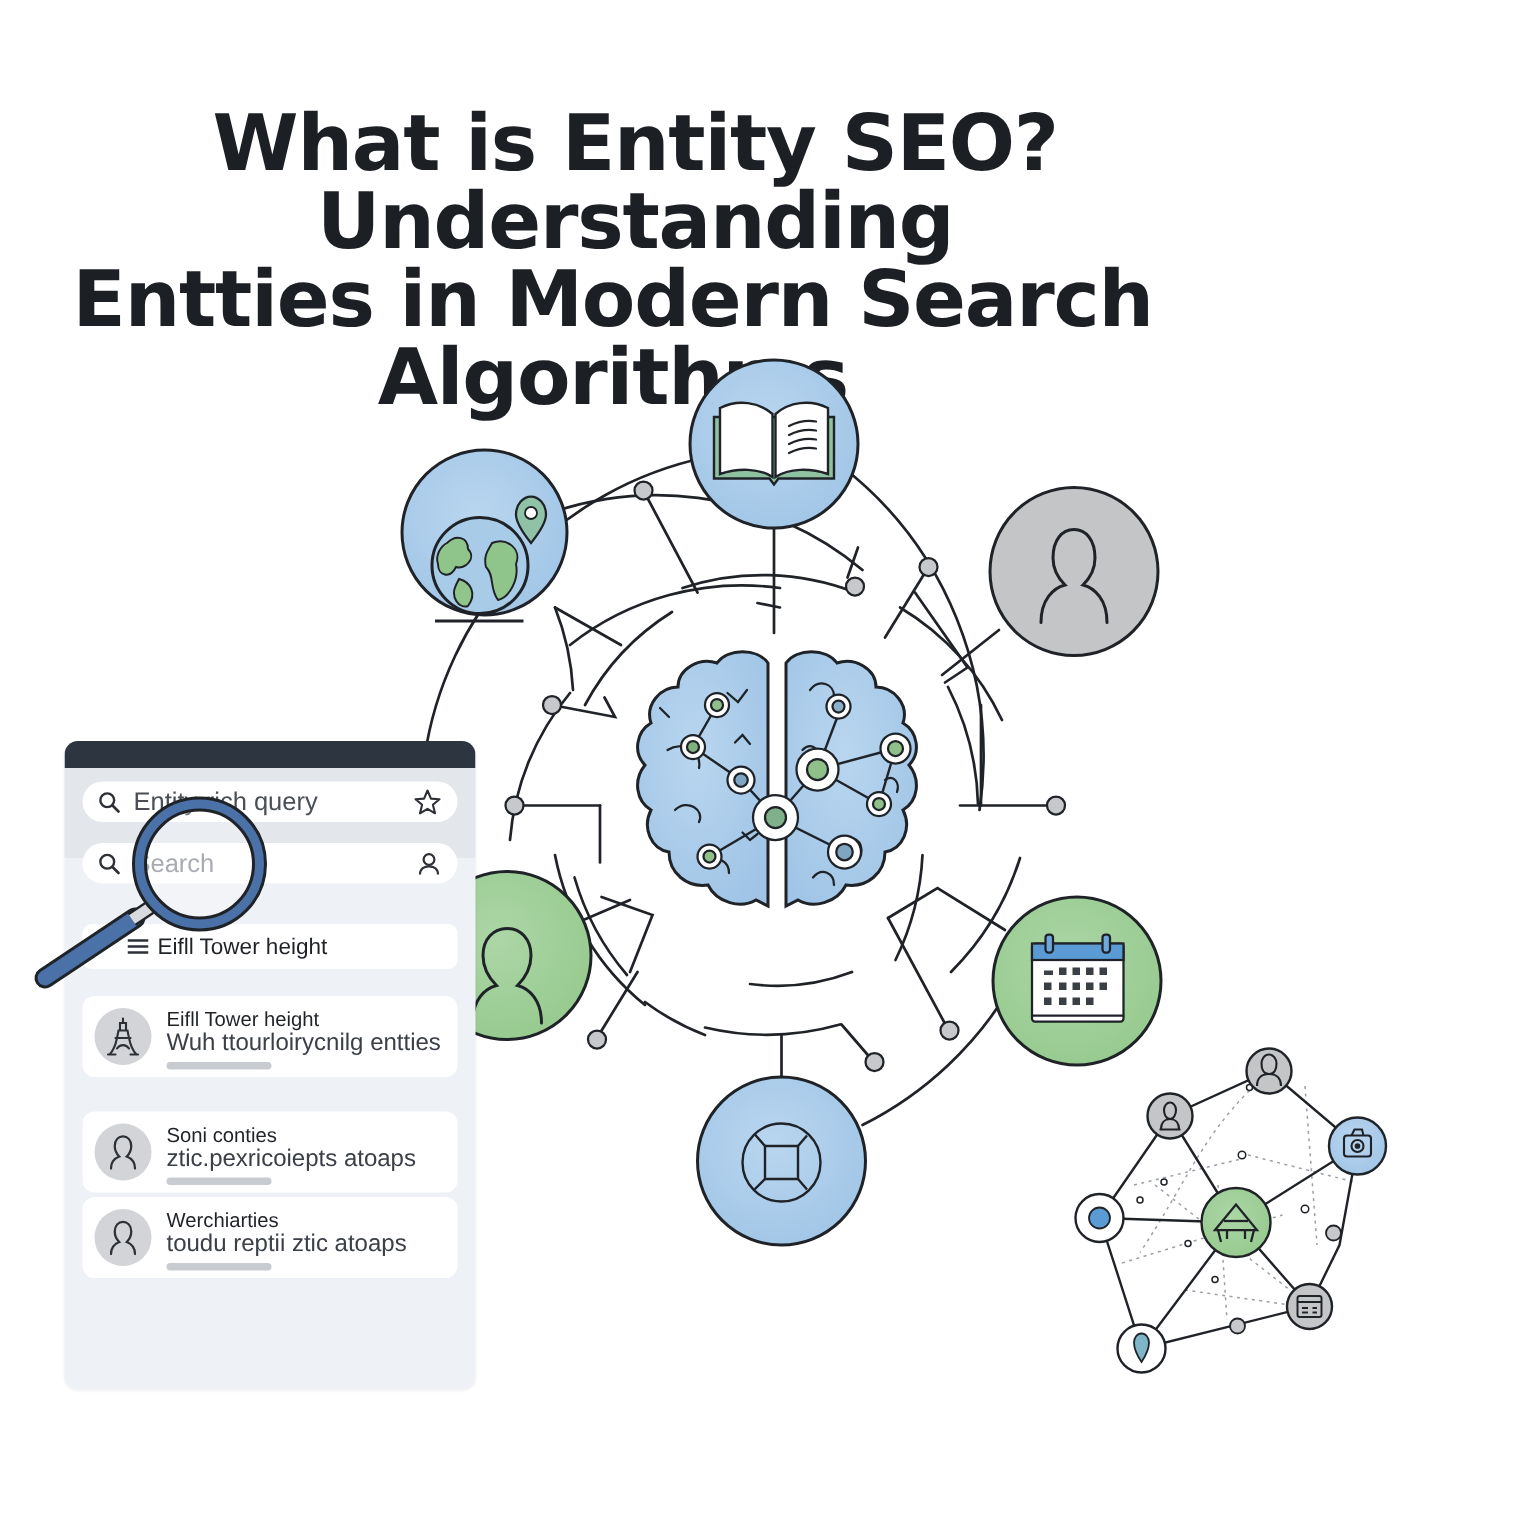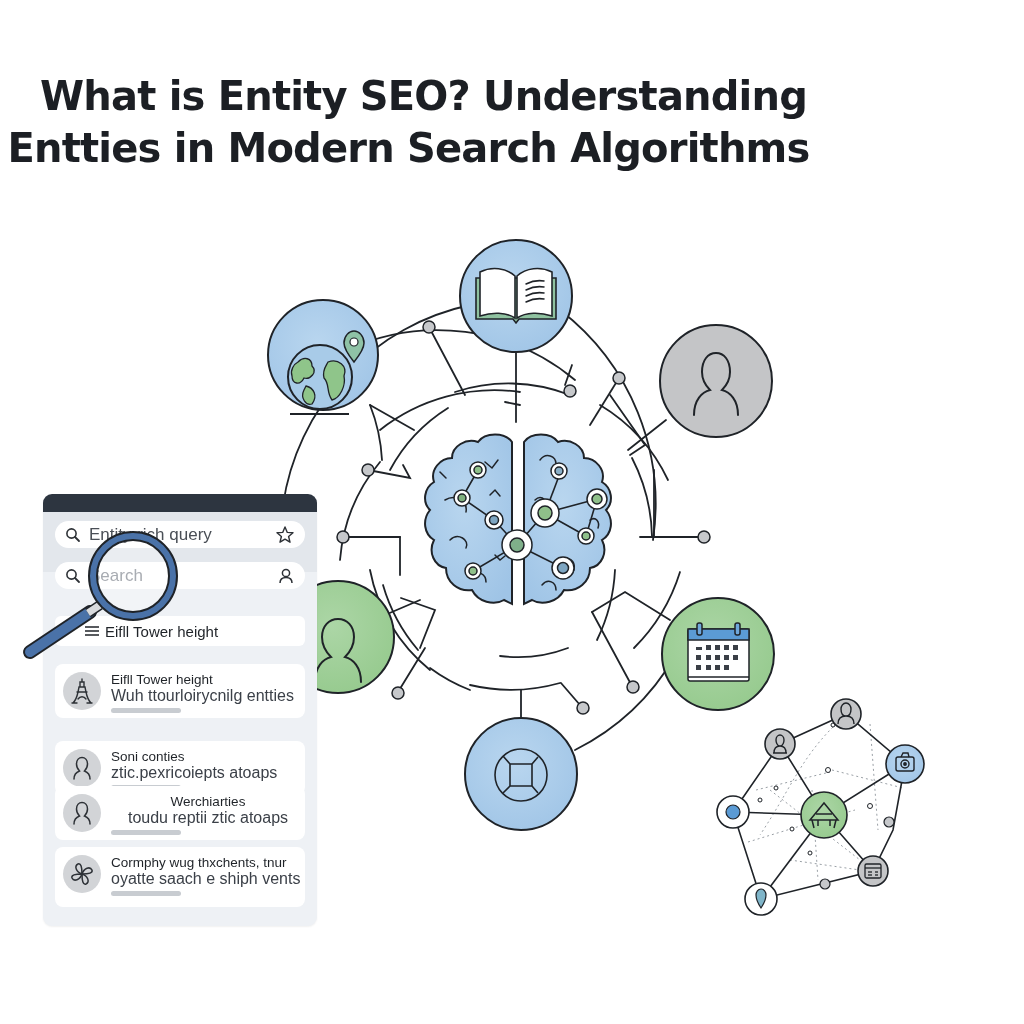--- a/index.html
+++ b/index.html
@@ -3,21 +3,21 @@
 <meta charset="utf-8">
 <style>
   html, body { margin: 0; padding: 0; }
   body {
     width: 1024px; height: 1024px; background: #ffffff; position: relative; overflow: hidden;
     font-family: "Liberation Sans", "DejaVu Sans", sans-serif; color: #1f2328;
   }
   .title {
     position: absolute; left: 0; top: 70px; width: 817px; text-align: center;
     font-family: "DejaVu Sans", "Liberation Sans", sans-serif;
-    font-weight: bold; font-size: 40px; line-height: 52px; color: #1c1f24; letter-spacing: -0.8px;
+    font-weight: bold; font-size: 52px; line-height: 52px; color: #1c1f24; letter-spacing: -0.8px;
   }
   .title .line { display: block; }
   .title .line1 { padding-left: 30px; }
   svg.diagram { position: absolute; left: 0; top: 0; }
 
   
   .panel {
     position: absolute; left: 43px; top: 494px; width: 274px; height: 432px;
     background: #eef1f5; border-radius: 9px; overflow: hidden;
     box-shadow: 0 1px 2px rgba(0,0,0,0.06);
@@ -384,50 +384,33 @@
           <path d="M4,24 C4,19 7,17 9.5,16 C7.5,14 6.5,12 6.5,9 C6.5,5 9,2.5 12,2.5 C15,2.5 17.5,5 17.5,9 C17.5,12 16.5,14 14.5,16 C17,17 20,19 20,24" fill="none" stroke="#2d3136" stroke-width="1.5" stroke-linecap="round"></path>
         </svg>
     </div>
     <div class="body">
       <div class="t1">Soni conties</div>
       <div class="t2">ztic.pexricoiepts atoaps</div>
       <div class="bar"></div>
     </div>
   </div>
 
-  <div class="card" style="top:292px;text-align:center;">
+  <div class="card" style="top:304px;">
     <div class="avatar">
       <svg width="24" height="26" viewBox="0 0 24 26">
           <path d="M4,24 C4,19 7,17 9.5,16 C7.5,14 6.5,12 6.5,9 C6.5,5 9,2.5 12,2.5 C15,2.5 17.5,5 17.5,9 C17.5,12 16.5,14 14.5,16 C17,17 20,19 20,24" fill="none" stroke="#2d3136" stroke-width="1.5" stroke-linecap="round"></path>
         </svg>
     </div>
     <div class="body">
       <div class="t1">Werchiarties</div>
       <div class="t2">toudu reptii ztic atoaps</div>
       <div class="bar"></div>
     </div>
   </div>
 
-  <div class="card" style="top:353px; height:60px;">
-    <div class="avatar">
-      <svg width="28" height="28" viewBox="0 0 28 28">
-          <g fill="none" stroke="#2d3136" stroke-width="1.5">
-            <path d="M14,14 C8,12 6,6 10,4 C13,3 14,7 14,14 Z"></path>
-            <path d="M14,14 C16,8 22,6 24,10 C25,13 21,14 14,14 Z"></path>
-            <path d="M14,14 C20,16 22,22 18,24 C15,25 14,21 14,14 Z"></path>
-            <path d="M14,14 C12,20 6,22 4,18 C3,15 7,14 14,14 Z"></path>
-          </g>
-        </svg>
-    </div>
-    <div class="body">
-      <div class="t1">Cormphy wug thxchents, tnur</div>
-      <div class="t2">oyatte saach e shiph vents</div>
-      <div class="bar"></div>
-    </div>
-  </div>
 </div>
 
 <svg class="magnifier" width="1024" height="1024" viewBox="0 0 1024 1024">
   <line x1="30" y1="652" x2="90" y2="612" stroke="#1f2328" stroke-width="14" stroke-linecap="round"></line>
   <line x1="30" y1="652" x2="90" y2="612" stroke="#4a72a8" stroke-width="10" stroke-linecap="round"></line>
   <line x1="88" y1="613" x2="100" y2="605" stroke="#1f2328" stroke-width="10"></line>
   <line x1="88" y1="613" x2="100" y2="605" stroke="#d8dadd" stroke-width="7"></line>
   <circle cx="133" cy="576" r="40" fill="rgba(255,255,255,0.25)" stroke="#1f2328" stroke-width="10"></circle>
   <circle cx="133" cy="576" r="40" fill="none" stroke="#4a72a8" stroke-width="6"></circle>
 </svg>

